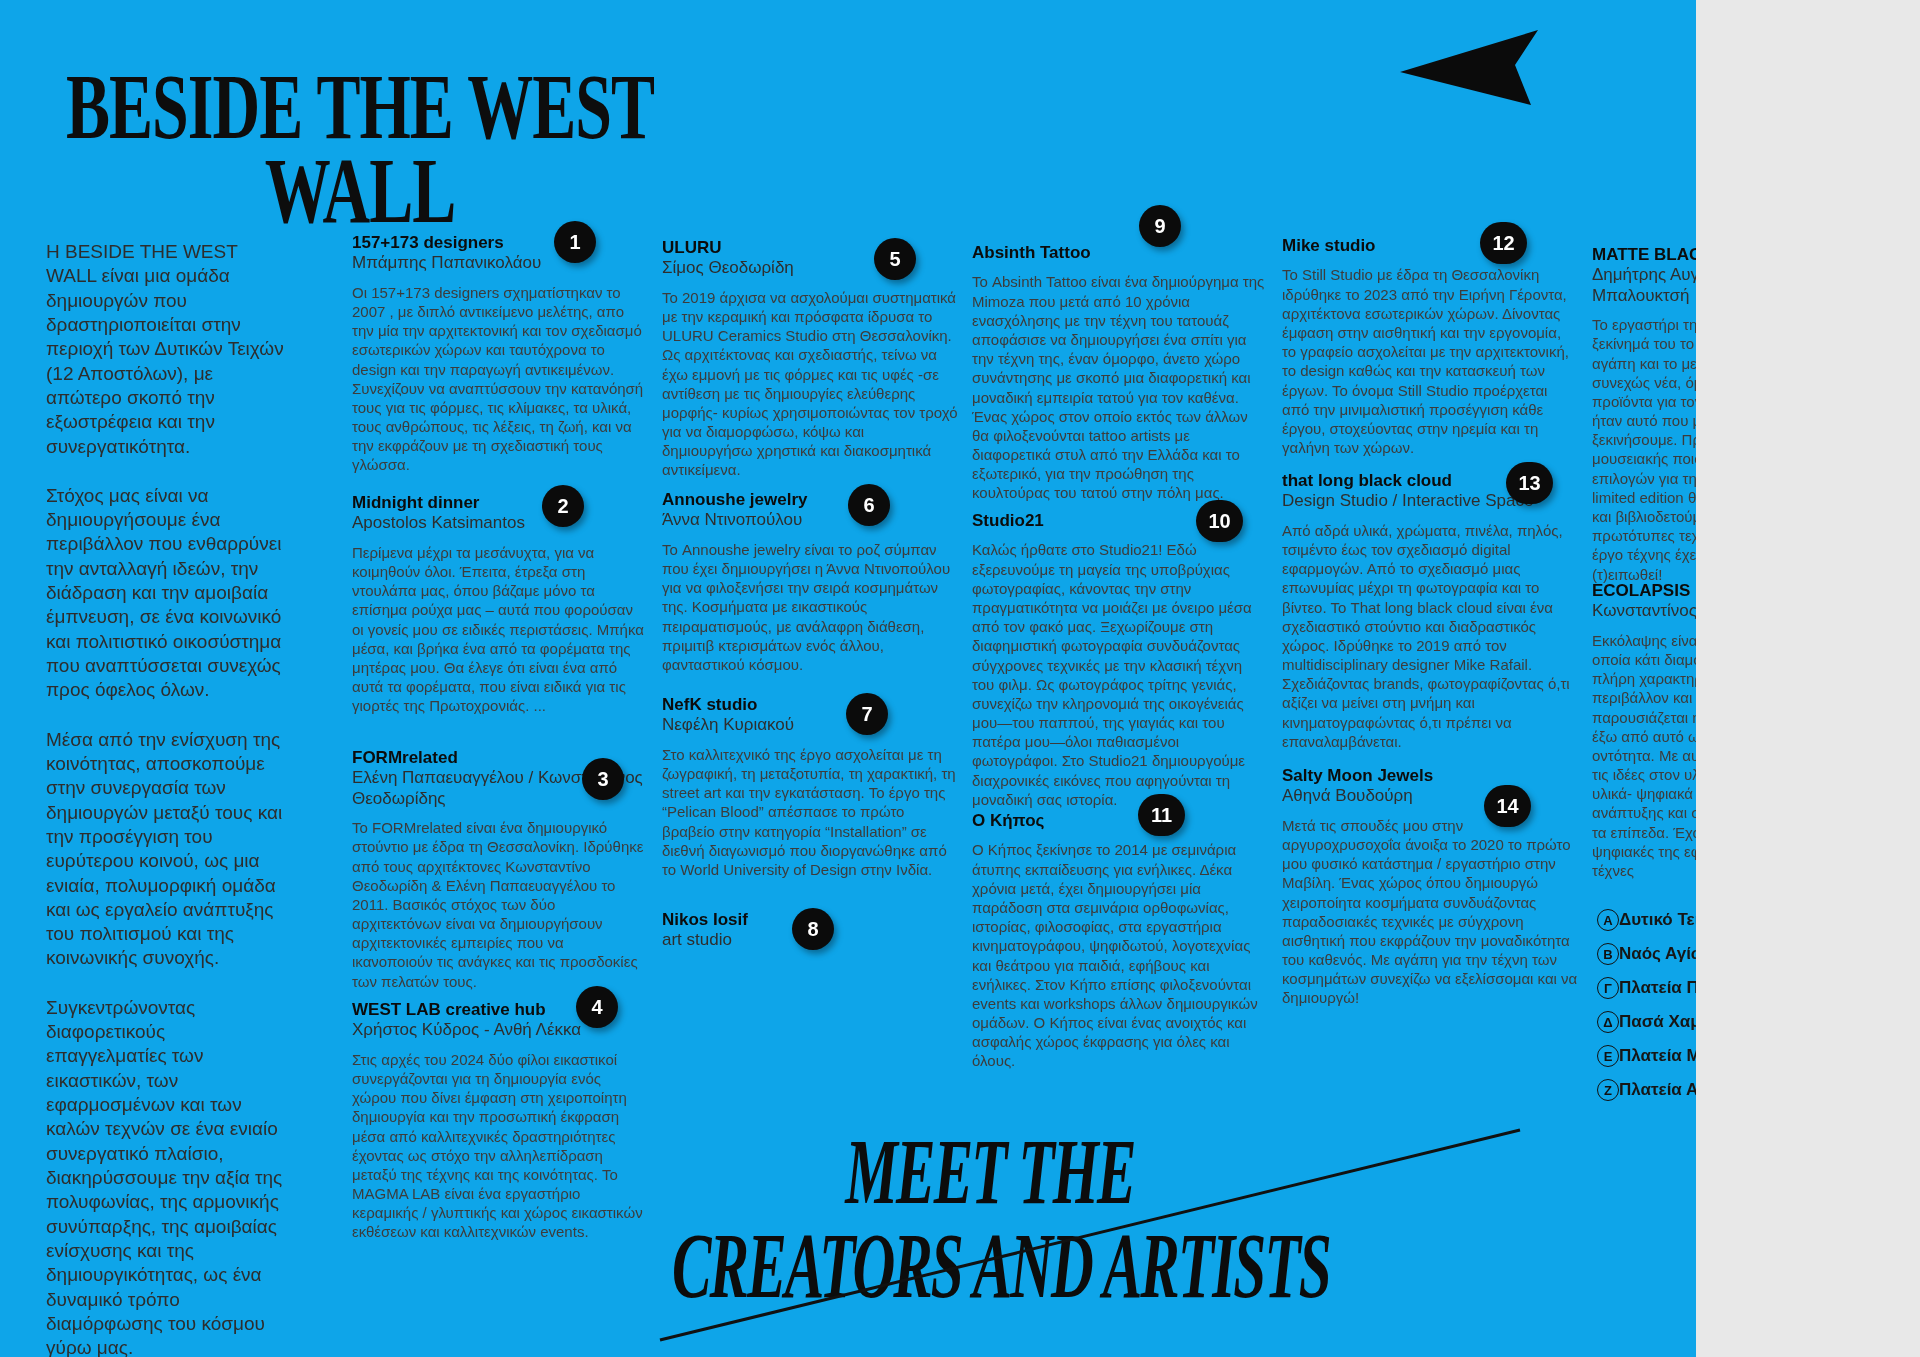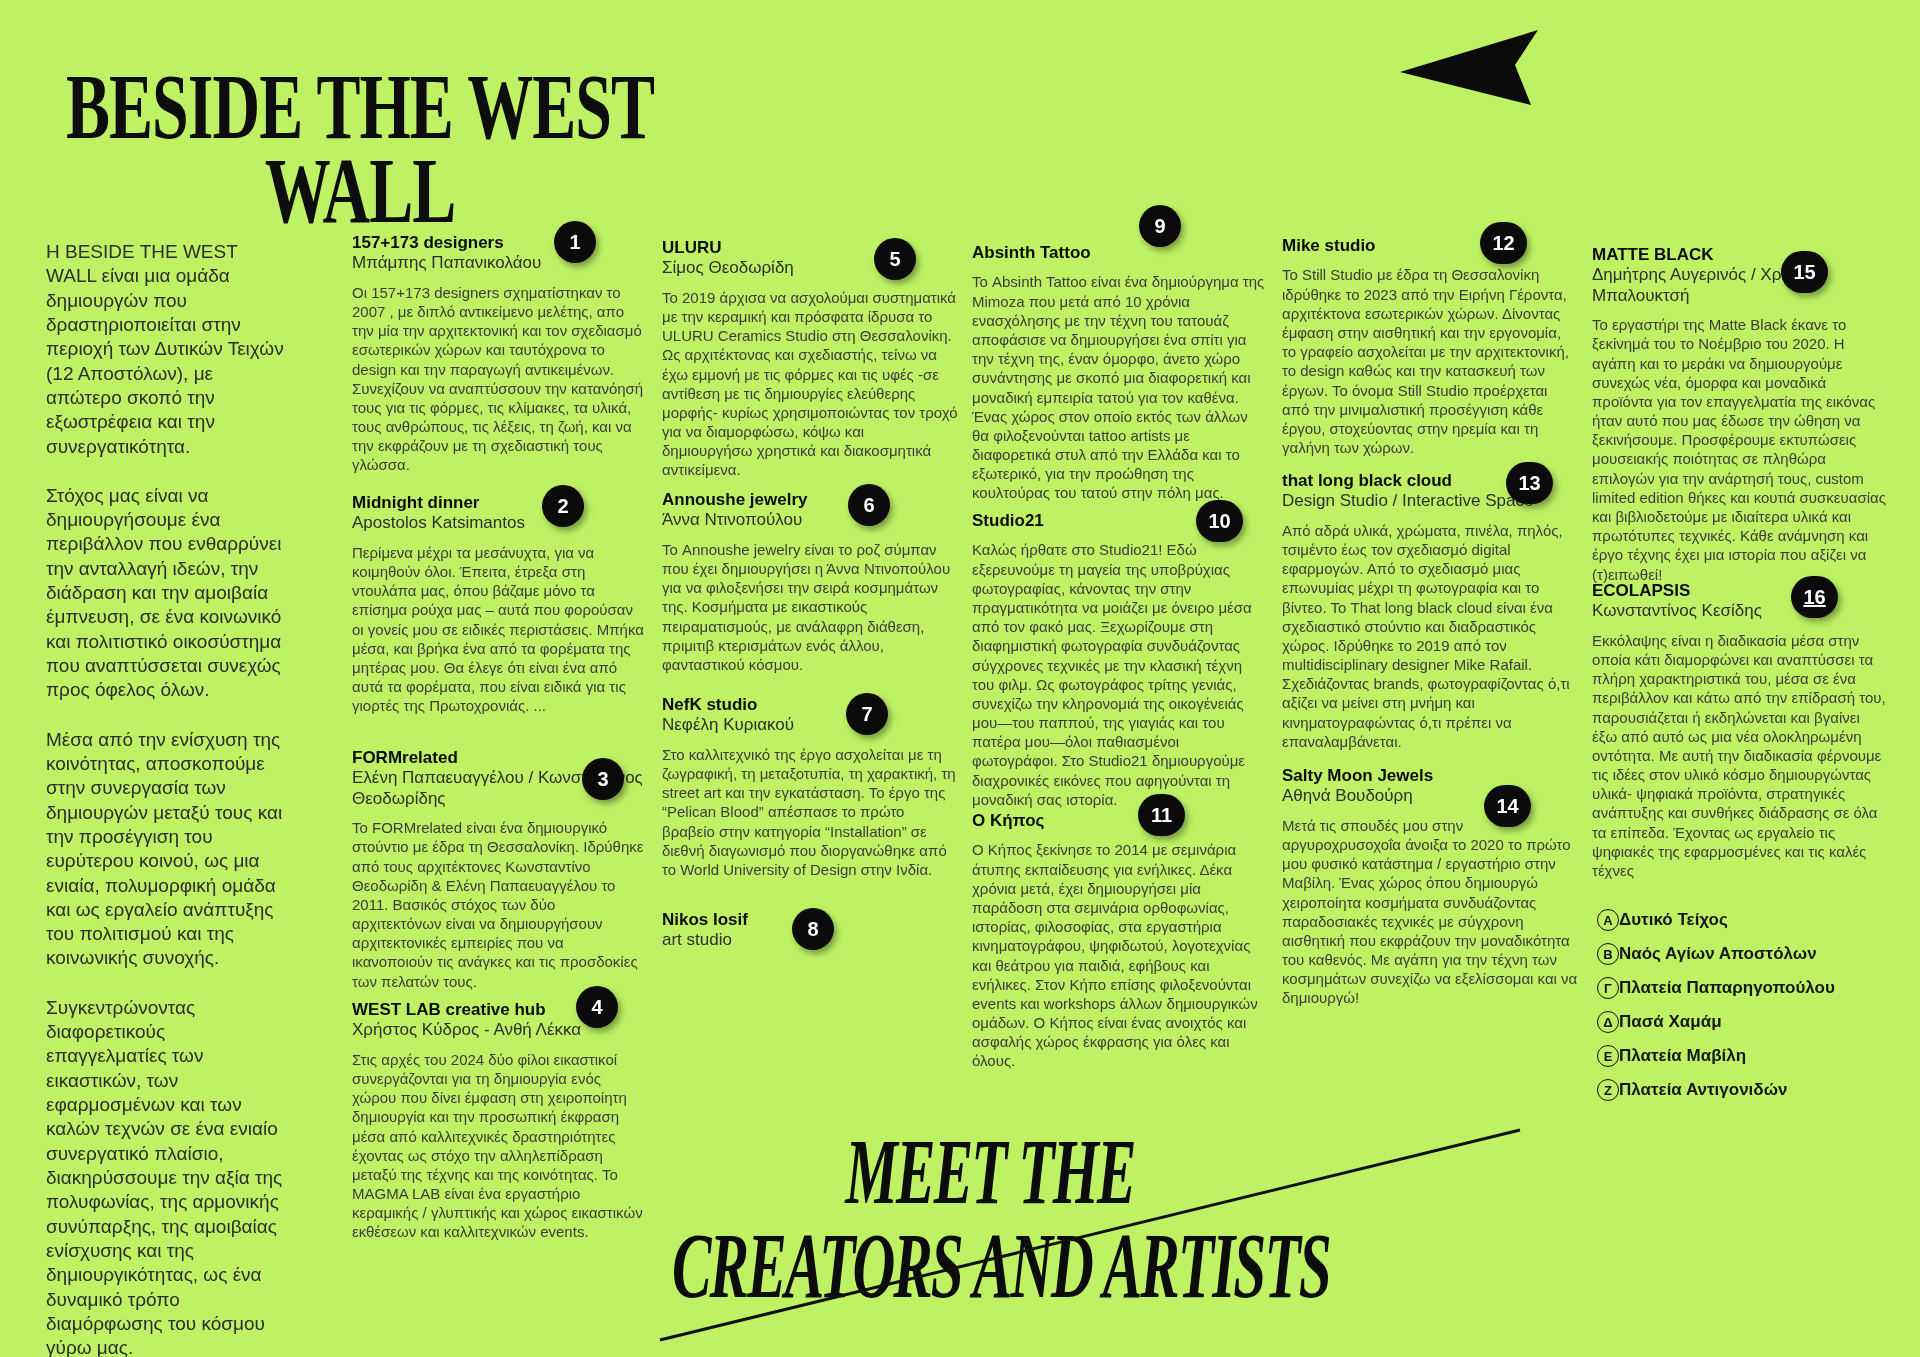--- a/index.html
+++ b/index.html
@@ -1,17 +1,17 @@
 <!DOCTYPE html>
 <html><head>
 <meta charset="utf-8">
 <style>
   html,body{margin:0;padding:0;background:#e8e8e8;}
   .page{
-    position:relative; width:1920px; height:1357px; background:#bef264;
+    position:relative; width:1696px; height:1357px; background:#0ea5e9;
     font-family:"Liberation Sans","DejaVu Sans",sans-serif; overflow:hidden;
     color:#222;
   }
   
   .brand{
     position:absolute; left:30px; top:20px; width:660px;
     font-family:"Liberation Serif","DejaVu Serif",serif;
     font-weight:600; font-size:66px; line-height:.9; text-align:center;
     letter-spacing:-1px; color:#0d0d0d;
     transform:scaleY(1.42); transform-origin:top center;

